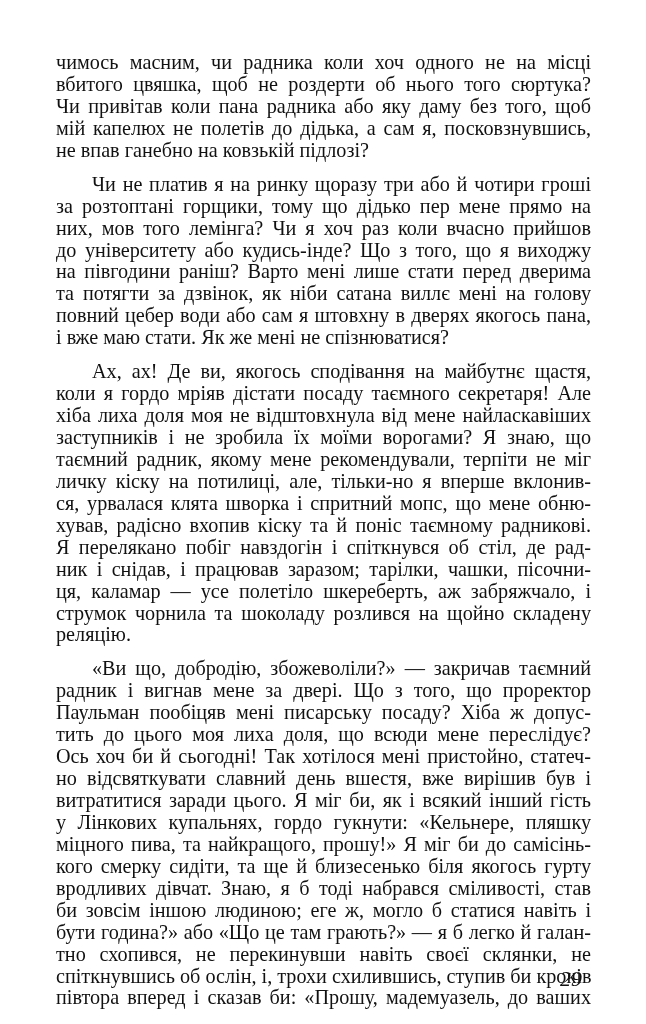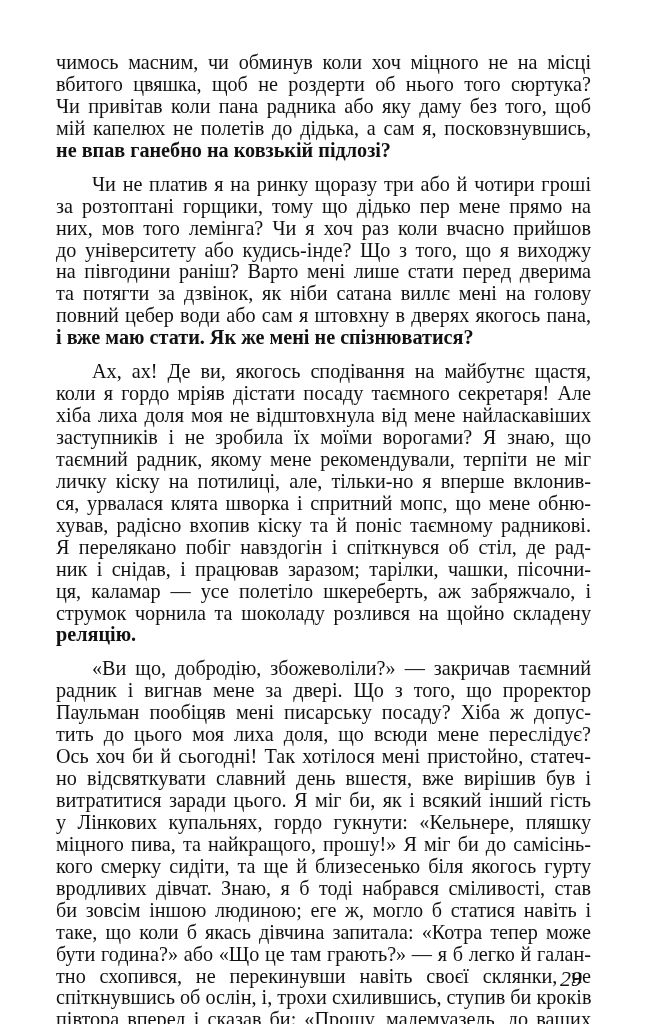--- a/index.html
+++ b/index.html
@@ -26,42 +26,41 @@
     .line {
       display: block;
       text-align: justify;
       text-align-last: justify;
       white-space: nowrap;
       height: 21.95px;
       overflow: visible;
     }
     .line.last {
       text-align-last: left;
-      font-weight: bold;
     }
     .line.indent {
       padding-left: 36px;
       margin-top: 12px;
     }
     .page-number {
       position: absolute;
       left: 0;
       width: 582px;
       top: 966px;
       text-align: right;
       font-style: italic;
       font-size: 22px;
       font-family: "Liberation Serif", "DejaVu Serif", serif;
     }
   </style>
 </head>
 <body>
 
 <div class="page-text" id="page-text">
-    <span class="line">чимось масним, чи обминув коли хоч міцного не на місці</span>
+    <span class="line">чимось масним, чи радника коли хоч одного не на місці</span>
     <span class="line">вбитого цвяшка, щоб не роздерти об нього того сюртука?</span>
     <span class="line">Чи привітав коли пана радника або яку даму без того, щоб</span>
     <span class="line">мій капелюх не полетів до дідька, а сам я, посковзнувшись,</span>
     <span class="line last">не впав ганебно на ковзькій підлозі?</span>
     <span class="line indent">Чи не платив я на ринку щоразу три або й чотири гроші</span>
     <span class="line">за розтоптані горщики, тому що дідько пер мене прямо на</span>
     <span class="line">них, мов того лемінга? Чи я хоч раз коли вчасно прийшов</span>
     <span class="line">до університету або кудись-інде? Що з того, що я виходжу</span>
     <span class="line">на півгодини раніш? Варто мені лише стати перед дверима</span>
     <span class="line">та потягти за дзвінок, як ніби сатана виллє мені на голову</span>
@@ -85,20 +84,19 @@
     <span class="line">Паульман пообіцяв мені писарську посаду? Хіба ж допус-</span>
     <span class="line">тить до цього моя лиха доля, що всюди мене переслідує?</span>
     <span class="line">Ось хоч би й сьогодні! Так хотілося мені пристойно, статеч-</span>
     <span class="line">но відсвяткувати славний день вшестя, вже вирішив був і</span>
     <span class="line">витратитися заради цього. Я міг би, як і всякий інший гість</span>
     <span class="line">у Лінкових купальнях, гордо гукнути: «Кельнере, пляшку</span>
     <span class="line">міцного пива, та найкращого, прошу!» Я міг би до самісінь-</span>
     <span class="line">кого смерку сидіти, та ще й близесенько біля якогось гурту</span>
     <span class="line">вродливих дівчат. Знаю, я б тоді набрався сміливості, став</span>
     <span class="line">би зовсім іншою людиною; еге ж, могло б статися навіть і</span>
-    <span class="line">таке, що коли б якась дівчина запитала: «Котра тепер може</span>
     <span class="line">бути година?» або «Що це там грають?» — я б легко й галан-</span>
     <span class="line">тно схопився, не перекинувши навіть своєї склянки, не</span>
     <span class="line">спіткнувшись об ослін, і, трохи схилившись, ступив би кроків</span>
     <span class="line">півтора вперед і сказав би: «Прошу, мадемуазель, до ваших</span>
   </div>
 
 <div class="page-number">29</div>
 
 </body></html>

